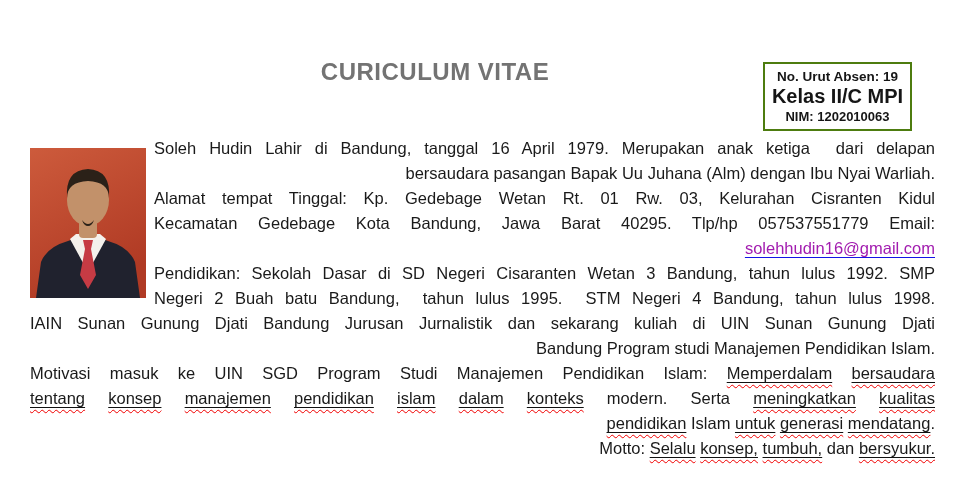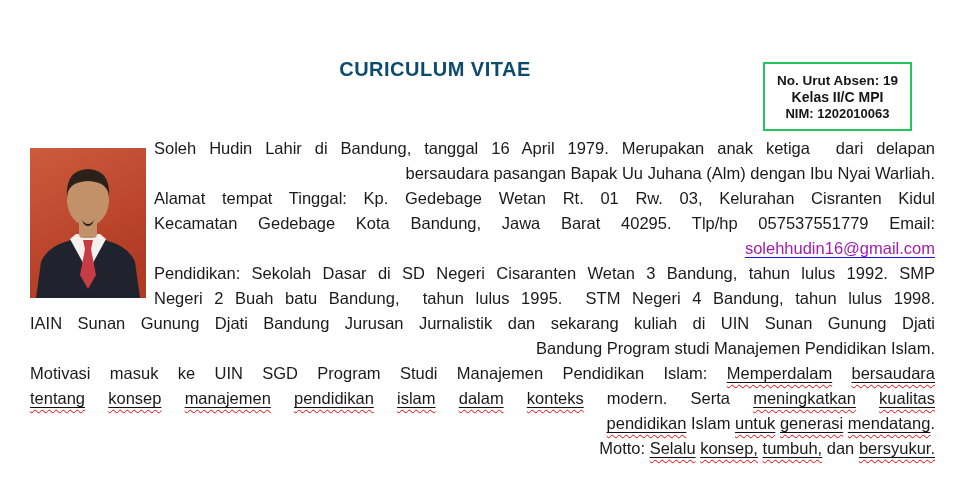--- a/index.html
+++ b/index.html
@@ -8,39 +8,39 @@
     width: 963px; height: 493px;
     background: #ffffff;
     font-family: "Liberation Sans", sans-serif;
     color: #151515;
     overflow: hidden;
   }
   .title {
     position: absolute;
     left: 30px; top: 58px; width: 810px;
     text-align: center;
-    font-size: 20px;
+    font-size: 24px;
     font-weight: 700;
     letter-spacing: 0.5px;
-    color: #0c4a6e;
+    color: #737373;
   }
   .info-box {
     position: absolute;
     left: 763px; top: 62px;
     width: 149px; height: 69px;
-    border: 2px solid #22c55e;
+    border: 2px solid #4d7c0f;
     box-sizing: border-box;
     display: flex; flex-direction: column;
     align-items: center; justify-content: center;
     gap: 1px;
     text-align: center;
     background: #fff;
   }
   .info-line1 { font-size: 13.5px; font-weight: 700; }
-  .info-line2 { font-size: 14px;   font-weight: 700; }
+  .info-line2 { font-size: 20px;   font-weight: 700; }
   .info-line3 { font-size: 13px;   font-weight: 700; }
   .doc {
     position: absolute;
     left: 30px; top: 136px; width: 905px;
     font-size: 16.5px;
     line-height: 25px;
     color: #1a1a1a;
   }
   .photo {
     float: left;

